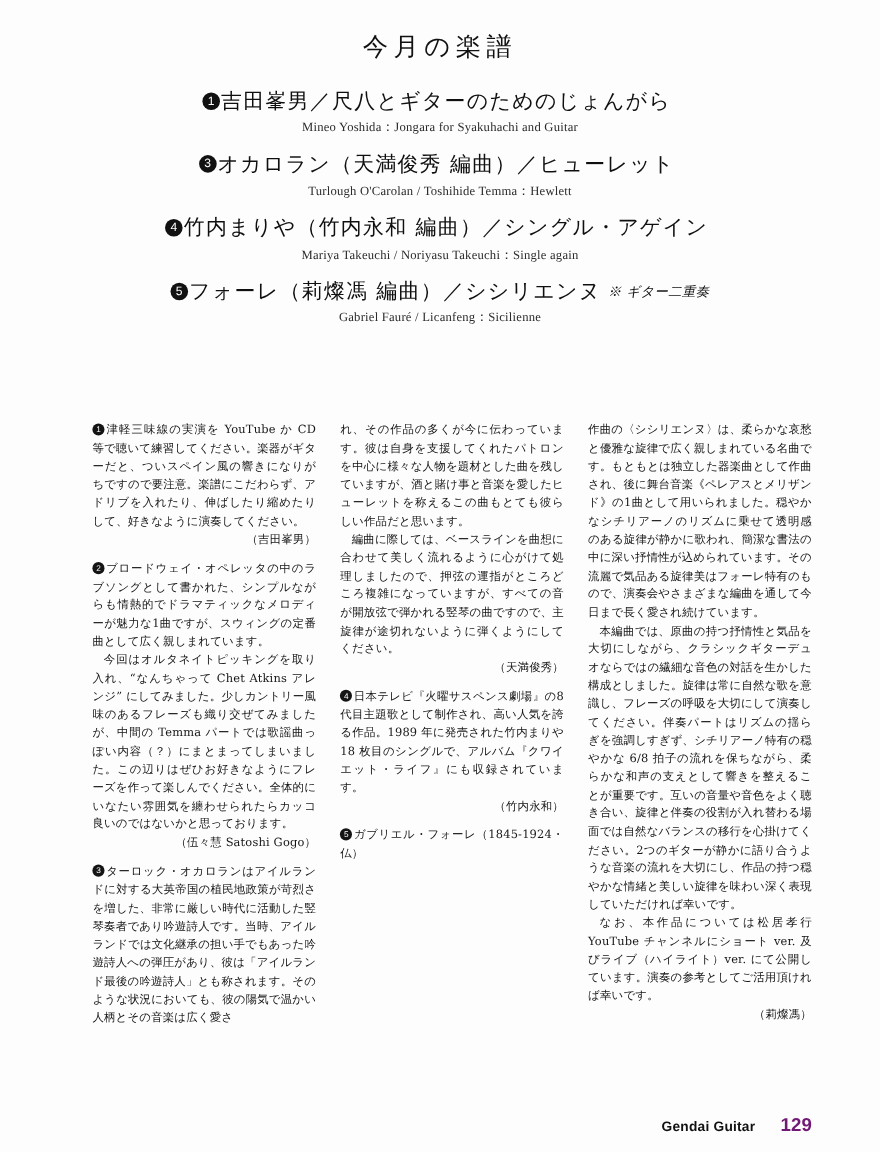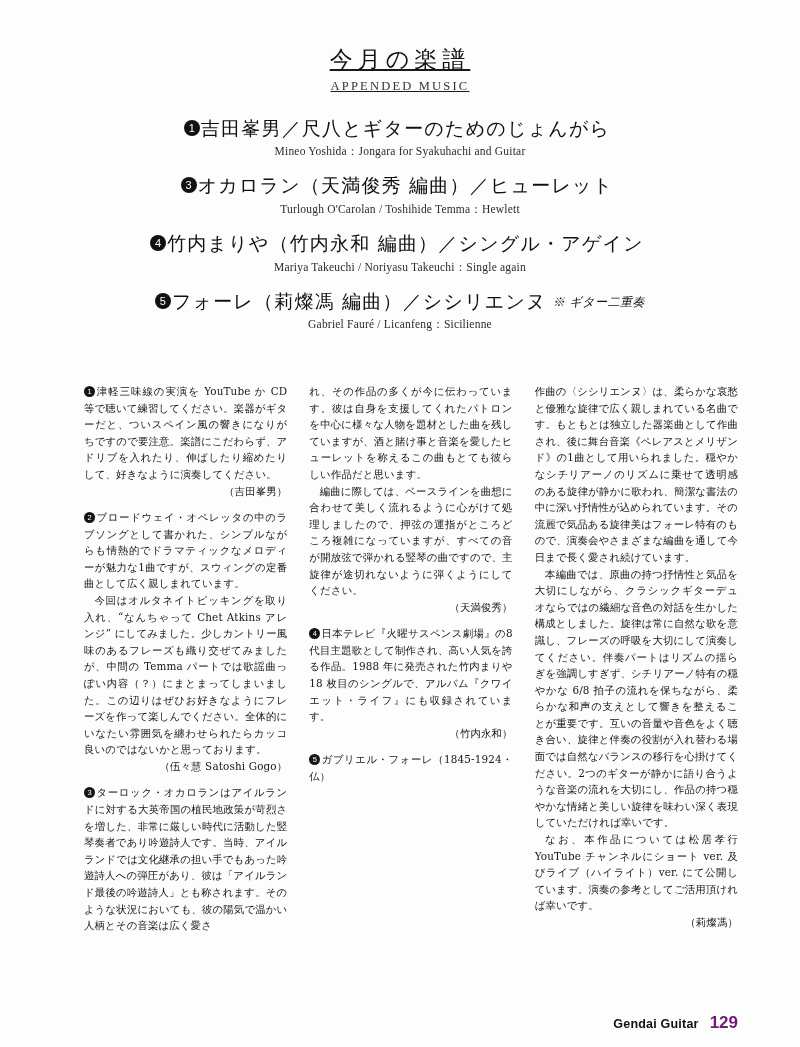--- a/index.html
+++ b/index.html
@@ -19,22 +19,21 @@
 
   .page {
     position: absolute;
     inset: 0;
     background: #fdfdfd;
   }
 
   
   .masthead {
     text-align: center;
-    padding-top: 46px;
-    text-decoration: underline;
+    padding-top: 30px;
   }
   .masthead .jp-title {
     font-family: "DejaVu Serif", "Liberation Serif", serif;
     font-size: 23px;
     letter-spacing: 5px;
     color: #111;
     line-height: 1.2;
     font-weight: 400;
   }
   .masthead .en-title {
@@ -141,21 +140,21 @@
     letter-spacing: 0;
   }
 
   
   .footer {
     position: absolute;
     right: 62px;
     bottom: 14px;
     display: flex;
     align-items: baseline;
-    gap: 11px;
+    gap: 23px;
     margin-top: 27px;
   }
   .footer-brand {
     font-family: "Liberation Sans", sans-serif;
     font-weight: bold;
     font-size: 12.5px;
     color: #111;
     letter-spacing: 0.2px;
   }
   .footer-page {
@@ -165,21 +164,20 @@
     color: #701a75;
   }
 </style>
 </head>
 <body>
 
 <div class="page">
 
   <div class="masthead">
     <div class="jp-title">今月の楽譜</div>
-    <div class="en-title">APPENDED MUSIC</div>
   </div>
 
   <div class="tracklist">
 
     <div class="track">
       <div class="track-main">
         <span class="track-num">1</span><span>吉田峯男／尺八とギターのためのじょんがら</span><span class="track-note"></span>
       </div>
       <div class="track-sub">Mineo Yoshida：Jongara for Syakuhachi and Guitar</div>
     </div>
@@ -219,21 +217,21 @@
       <p class="sig">（伍々慧 Satoshi Gogo）</p>
 
       <p class="nohang gap"><span class="inline-num">3</span><span>ターロック・オカロランはアイルランドに対する大英帝国の植民地政策が苛烈さを増した、非常に厳しい時代に活動した竪琴奏者であり吟遊詩人です。当時、アイルランドでは文化継承の担い手でもあった吟遊詩人への弾圧があり、彼は「アイルランド最後の吟遊詩人」とも称されます。そのような状況においても、彼の陽気で温かい人柄とその音楽は広く愛さ</span></p>
     </div>
 
     <div class="col">
       <p class="nohang">れ、その作品の多くが今に伝わっています。彼は自身を支援してくれたパトロンを中心に様々な人物を題材とした曲を残していますが、酒と賭け事と音楽を愛したヒューレットを称えるこの曲もとても彼らしい作品だと思います。</p>
       <p>編曲に際しては、ベースラインを曲想に合わせて美しく流れるように心がけて処理しましたので、押弦の運指がところどころ複雑になっていますが、すべての音が開放弦で弾かれる竪琴の曲ですので、主旋律が途切れないように弾くようにしてください。</p>
       <p class="sig">（天満俊秀）</p>
 
-      <p class="nohang gap"><span class="inline-num">4</span><span>日本テレビ『火曜サスペンス劇場』の8代目主題歌として制作され、高い人気を誇る作品。1988 年に発売された竹内まりや 18 枚目のシングルで、アルバム『クワイエット・ライフ』にも収録されています。</span></p>
+      <p class="nohang gap"><span class="inline-num">4</span><span>日本テレビ『火曜サスペンス劇場』の8代目主題歌として制作され、高い人気を誇る作品。1989 年に発売された竹内まりや 18 枚目のシングルで、アルバム『クワイエット・ライフ』にも収録されています。</span></p>
       <p class="sig">（竹内永和）</p>
 
       <p class="nohang gap"><span class="inline-num">5</span><span>ガブリエル・フォーレ（1845-1924・仏）</span></p>
     </div>
 
     <div class="col">
       <p class="nohang">作曲の〈シシリエンヌ〉は、柔らかな哀愁と優雅な旋律で広く親しまれている名曲です。もともとは独立した器楽曲として作曲され、後に舞台音楽《ペレアスとメリザンド》の1曲として用いられました。穏やかなシチリアーノのリズムに乗せて透明感のある旋律が静かに歌われ、簡潔な書法の中に深い抒情性が込められています。その流麗で気品ある旋律美はフォーレ特有のもので、演奏会やさまざまな編曲を通して今日まで長く愛され続けています。</p>
       <p>本編曲では、原曲の持つ抒情性と気品を大切にしながら、クラシックギターデュオならではの繊細な音色の対話を生かした構成としました。旋律は常に自然な歌を意識し、フレーズの呼吸を大切にして演奏してください。伴奏パートはリズムの揺らぎを強調しすぎず、シチリアーノ特有の穏やかな 6/8 拍子の流れを保ちながら、柔らかな和声の支えとして響きを整えることが重要です。互いの音量や音色をよく聴き合い、旋律と伴奏の役割が入れ替わる場面では自然なバランスの移行を心掛けてください。2つのギターが静かに語り合うような音楽の流れを大切にし、作品の持つ穏やかな情緒と美しい旋律を味わい深く表現していただければ幸いです。</p>
       <p>なお、本作品については松居孝行YouTube チャンネルにショート ver. 及びライブ（ハイライト）ver. にて公開しています。演奏の参考としてご活用頂ければ幸いです。</p>
       <p class="sig">（莉燦馮）</p>

